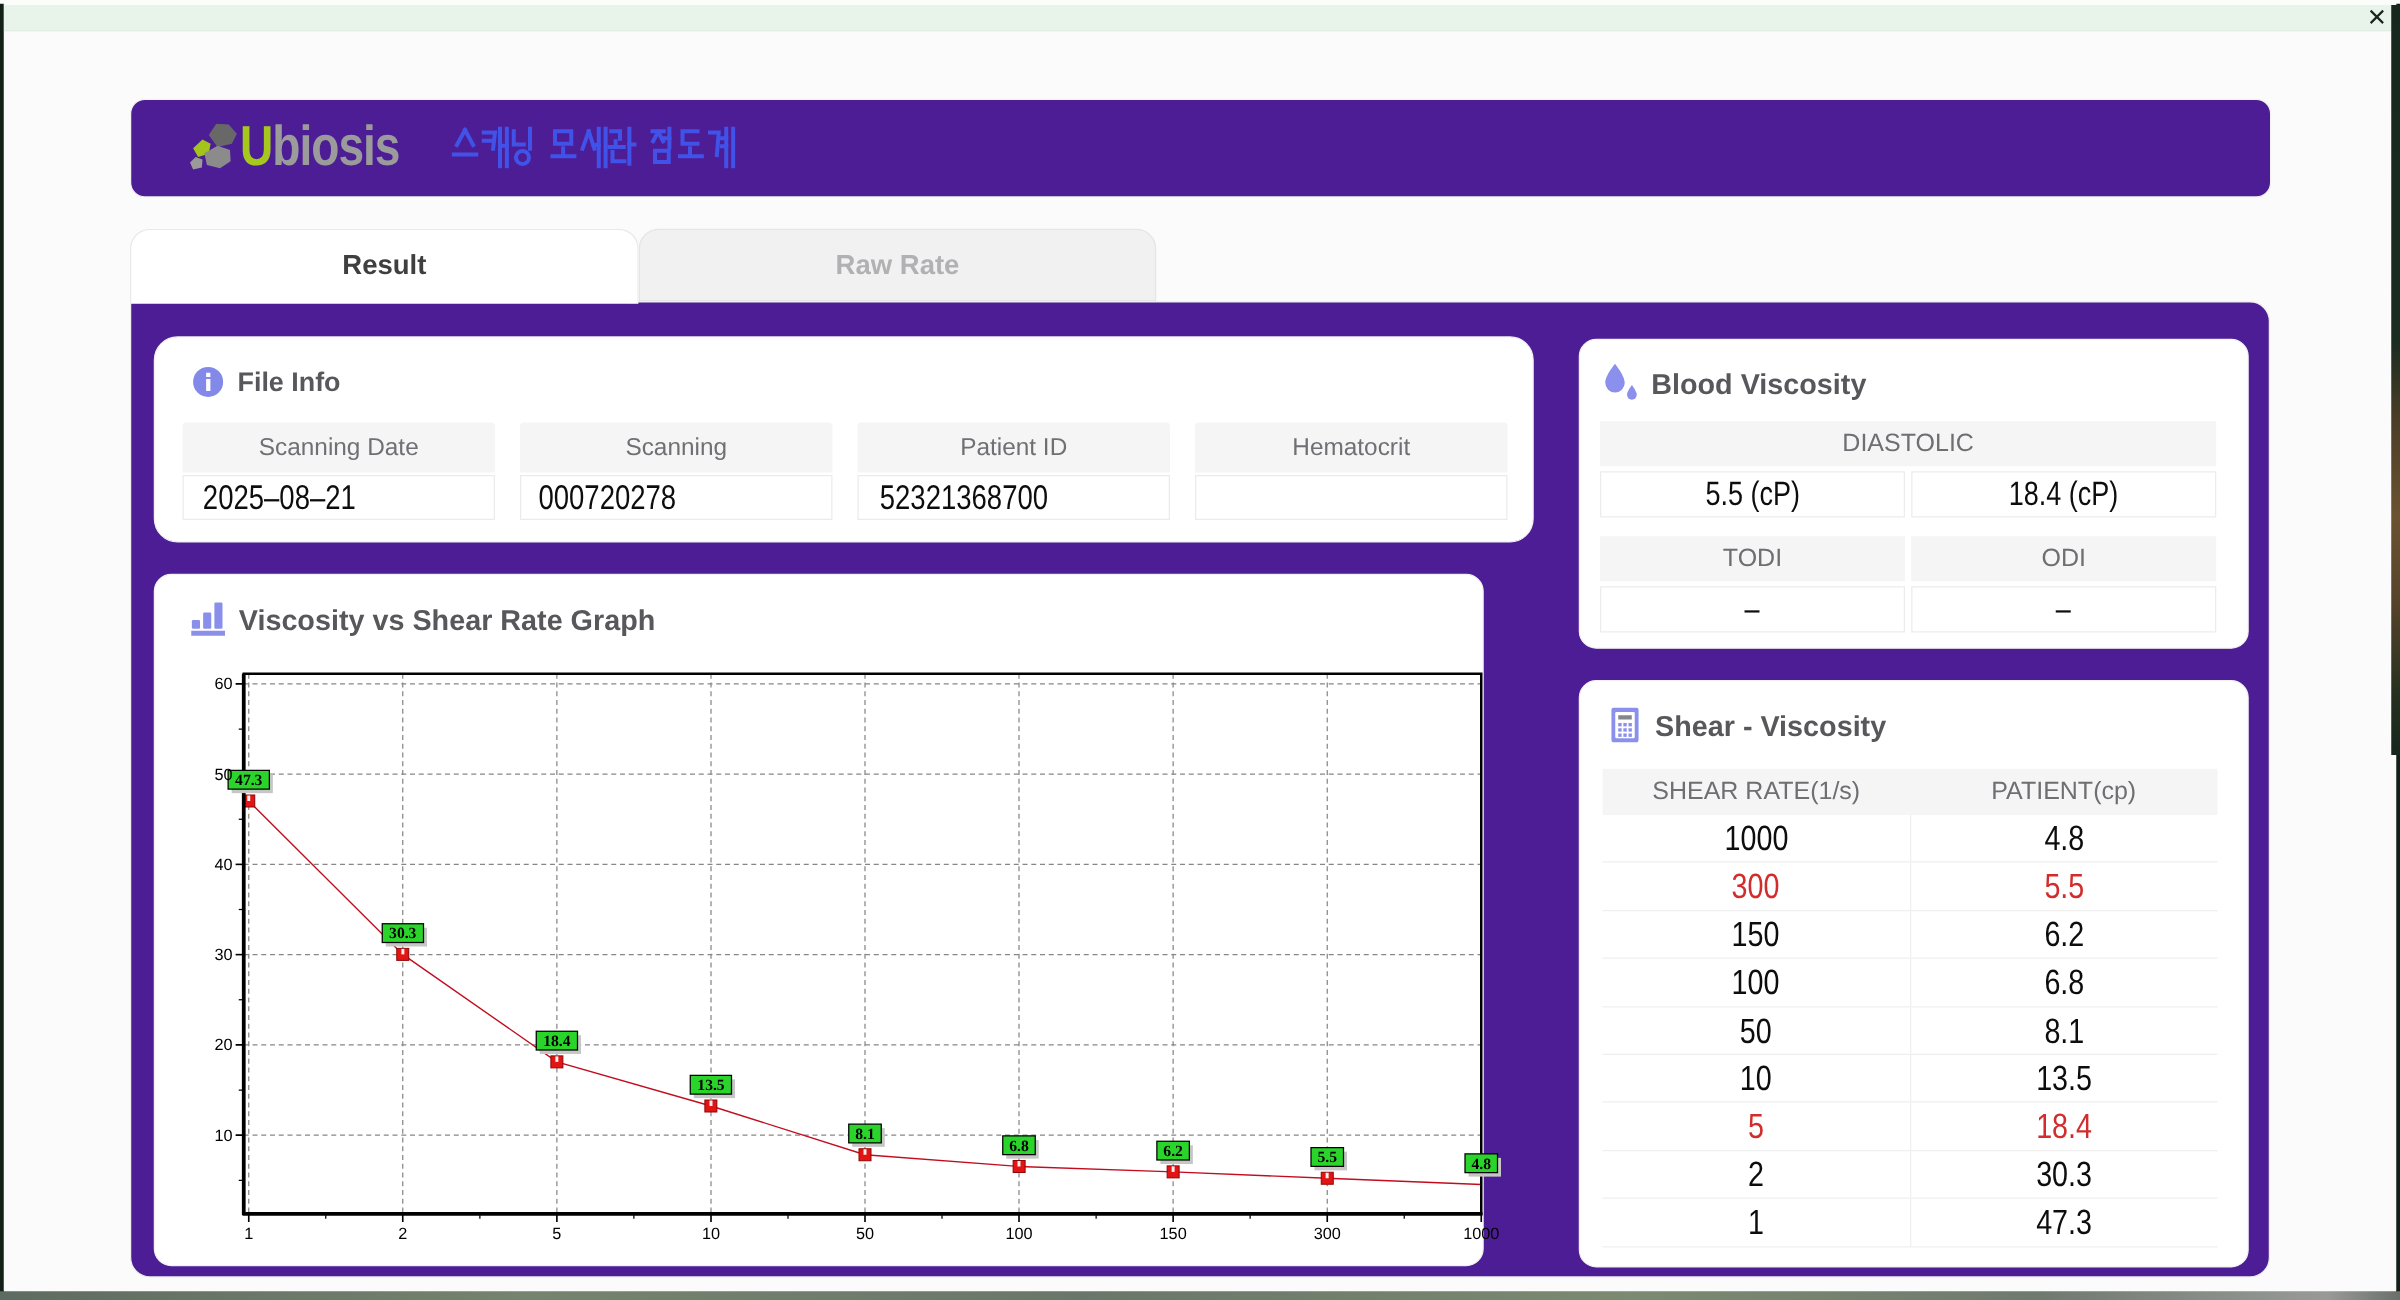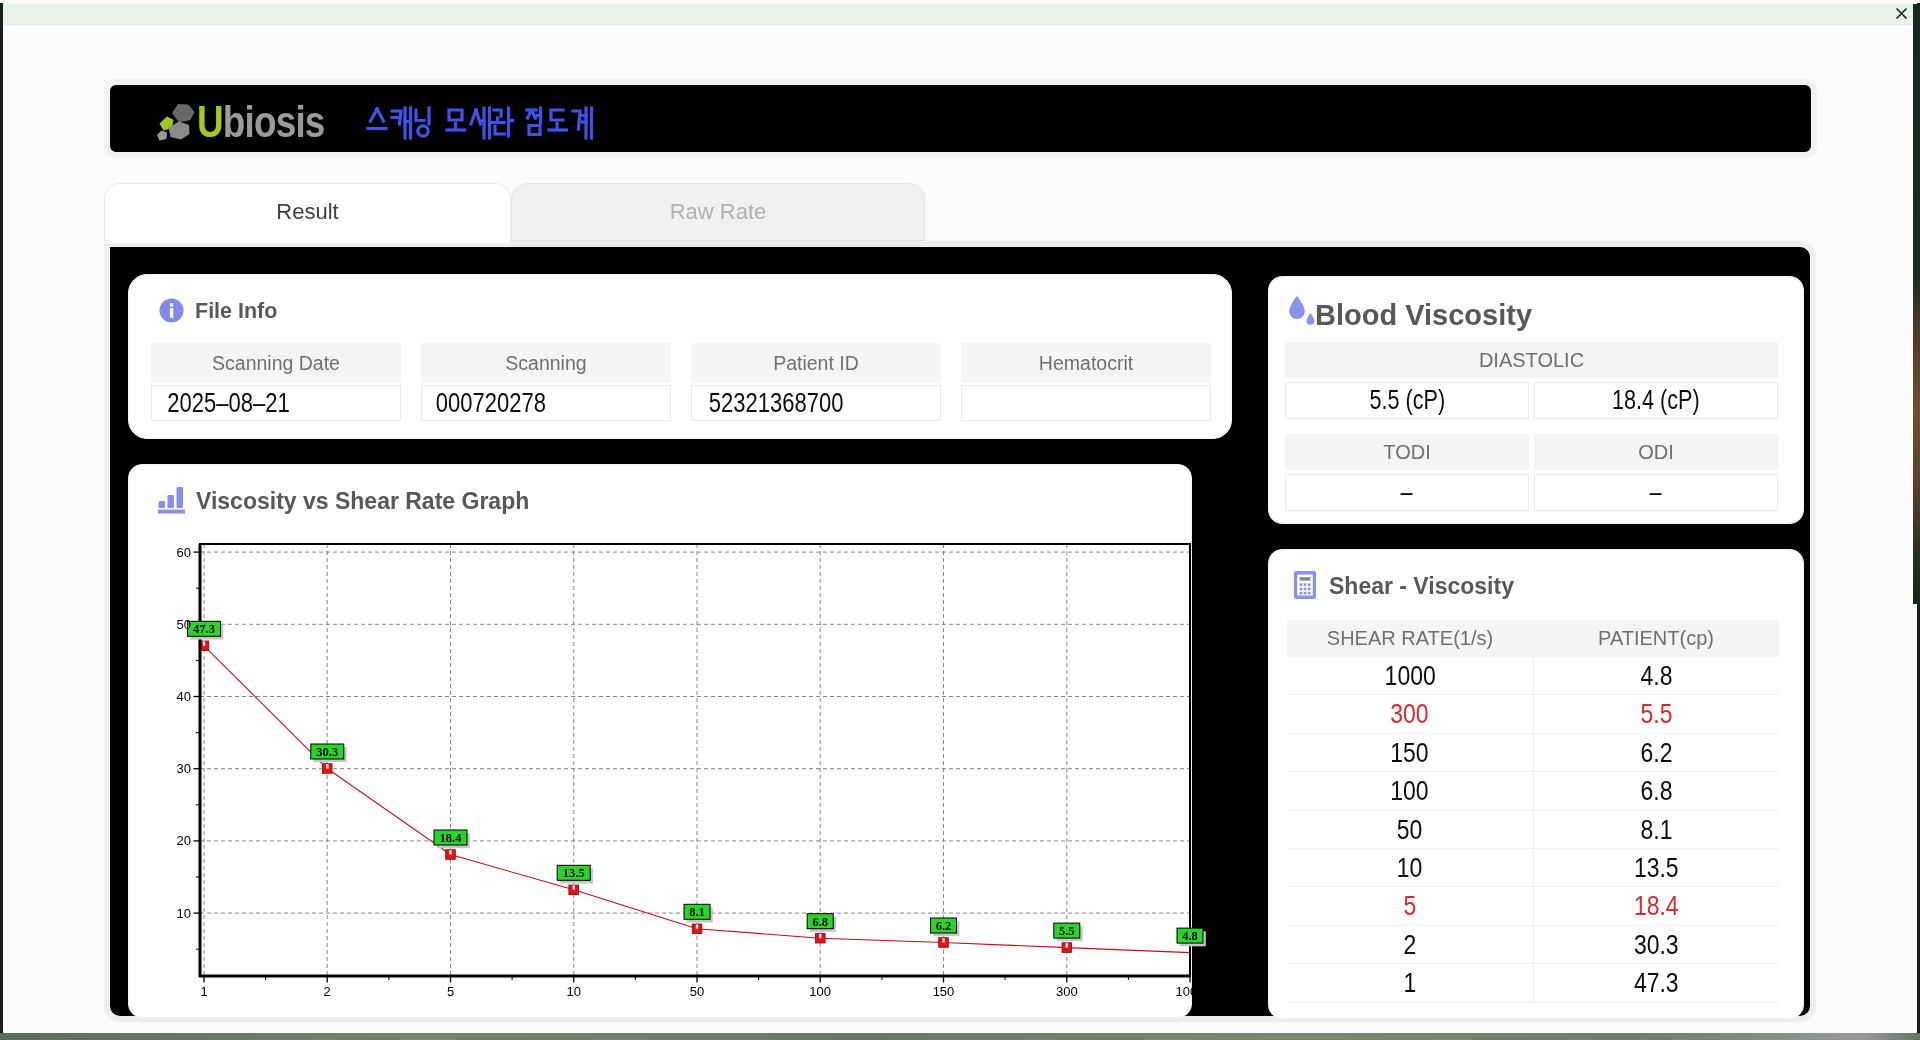--- a/index.html
+++ b/index.html
@@ -9,26 +9,26 @@
 .bg-right { position:absolute; right:0; top:4px; width:7px; height:600px; z-index:5;
   background:linear-gradient(180deg,#16271d 0%,#1b2c20 45%,#4a3d26 55%,#6b5331 68%,#55432a 80%,#25301f 92%,#16261c 100%); }
 .bg-bottom { position:absolute; left:0; right:0; bottom:0; height:7px; z-index:6;
   background:linear-gradient(90deg,#5d6c60 0%,#75846f 22%,#687769 45%,#7b8a71 68%,#6f7a6f 85%,#989a98 97%,#6a6f6a 100%); }
 .window { position:absolute; left:3px; top:0px; width:1914px; height:1034px;
   background:#fafbfa; border-radius:2px; overflow:hidden; }
 .titlebar { position:relative; height:25px; background:#e8f3ea; border-top:4px solid #fbfdfb; border-bottom:1px solid #e2ede4; }
 .closex { position:absolute; right:9px; top:3px; width:13px; height:13px; }
 .page { position:absolute; left:0; top:26px; right:0; bottom:0; }
 
-.card { position:absolute; background:#000000; border:6px solid #14b8a6; border-radius:14px; }
+.card { position:absolute; background:#4c1d95; border:1px solid #14b8a6; border-radius:14px; }
 .hdr-card { left:101px; top:53px; width:1713px; height:79px; border-radius:12px; border-color:#f2f2f3; }
 .logo { position:absolute; left:47px; top:17px; }
 
 .tab { position:absolute; top:157px; height:58px; border-radius:16px 16px 0 0; text-align:center;
-  font-weight:normal; font-size:22px; line-height:56px; }
+  font-weight:bold; font-size:22px; line-height:56px; }
 .tab1 { left:101px; width:407px; height:59.5px; background:#fff; border:1px solid #e9e9ea; border-bottom:none; color:#3f3f3f; z-index:3; }
 .tab2 { left:508px; width:414px; background:#f1f1f2; border:1px solid #e5e5e6; color:#b1b1b3; z-index:1; }
 .content { left:101px; top:215px; width:1712px; height:781px; border-radius:0 16px 16px 16px; border-color:#eeeeef; z-index:2; }
 
 
 .icard { position:absolute; background:#fff; border:1px solid #f1f1f2; border-radius:14px; }
 .c-fileinfo { left:18px; top:27px; width:1104px; height:165px;border-radius:19px; }
 .c-graph { left:18px; top:217px; width:1064px; height:554px; }
 .c-blood { left:1158px; top:29px; width:536px; height:248px; }
 .c-shear { left:1158px; top:302px; width:536px; height:470px; }
@@ -307,21 +307,21 @@
 <text x="814.5" y="531.0" font-size="13" fill="#000" text-anchor="middle">150</text>
 <text x="937.8" y="531.0" font-size="13" fill="#000" text-anchor="middle">300</text>
 <text x="1061.0" y="531.0" font-size="13" fill="#000" text-anchor="middle">1000</text>
 </svg>
       </div>
       <div class="icard c-blood">
         <svg class="cicon" style="left:17px;top:18px" width="34" height="34" viewBox="0 0 34 34">
           <path d="M11 1 C11 1 3.2 10.5 3.2 16.2 a7.8 7.8 0 0 0 15.6 0 C18.8 10.5 11 1 11 1 Z" fill="#8a90ec"></path>
           <path d="M24.5 18 C24.5 18 20.6 23 20.6 25.8 a3.9 3.9 0 0 0 7.8 0 C28.4 23 24.5 18 24.5 18 Z" fill="#8a90ec"></path>
         </svg>
-        <div class="ctitle" style="left:46px;top:22px;font-size:29px">Blood Viscosity</div>
+        <div class="ctitle" style="left:57px;top:22px;font-size:23px">Blood Viscosity</div>
         <div class="bv-tbl" style="top:65px">
           <div class="bv-row">
               <div class="bv-h">DIASTOLIC</div>
             </div>
           <div class="bv-row">
               <div class="bv-v"><span class="num">5.5 (cP)</span></div>
               <div class="bv-v"><span class="num">18.4 (cP)</span></div>
             </div>
         </div>
         <div class="bv-tbl" style="top:157px">

